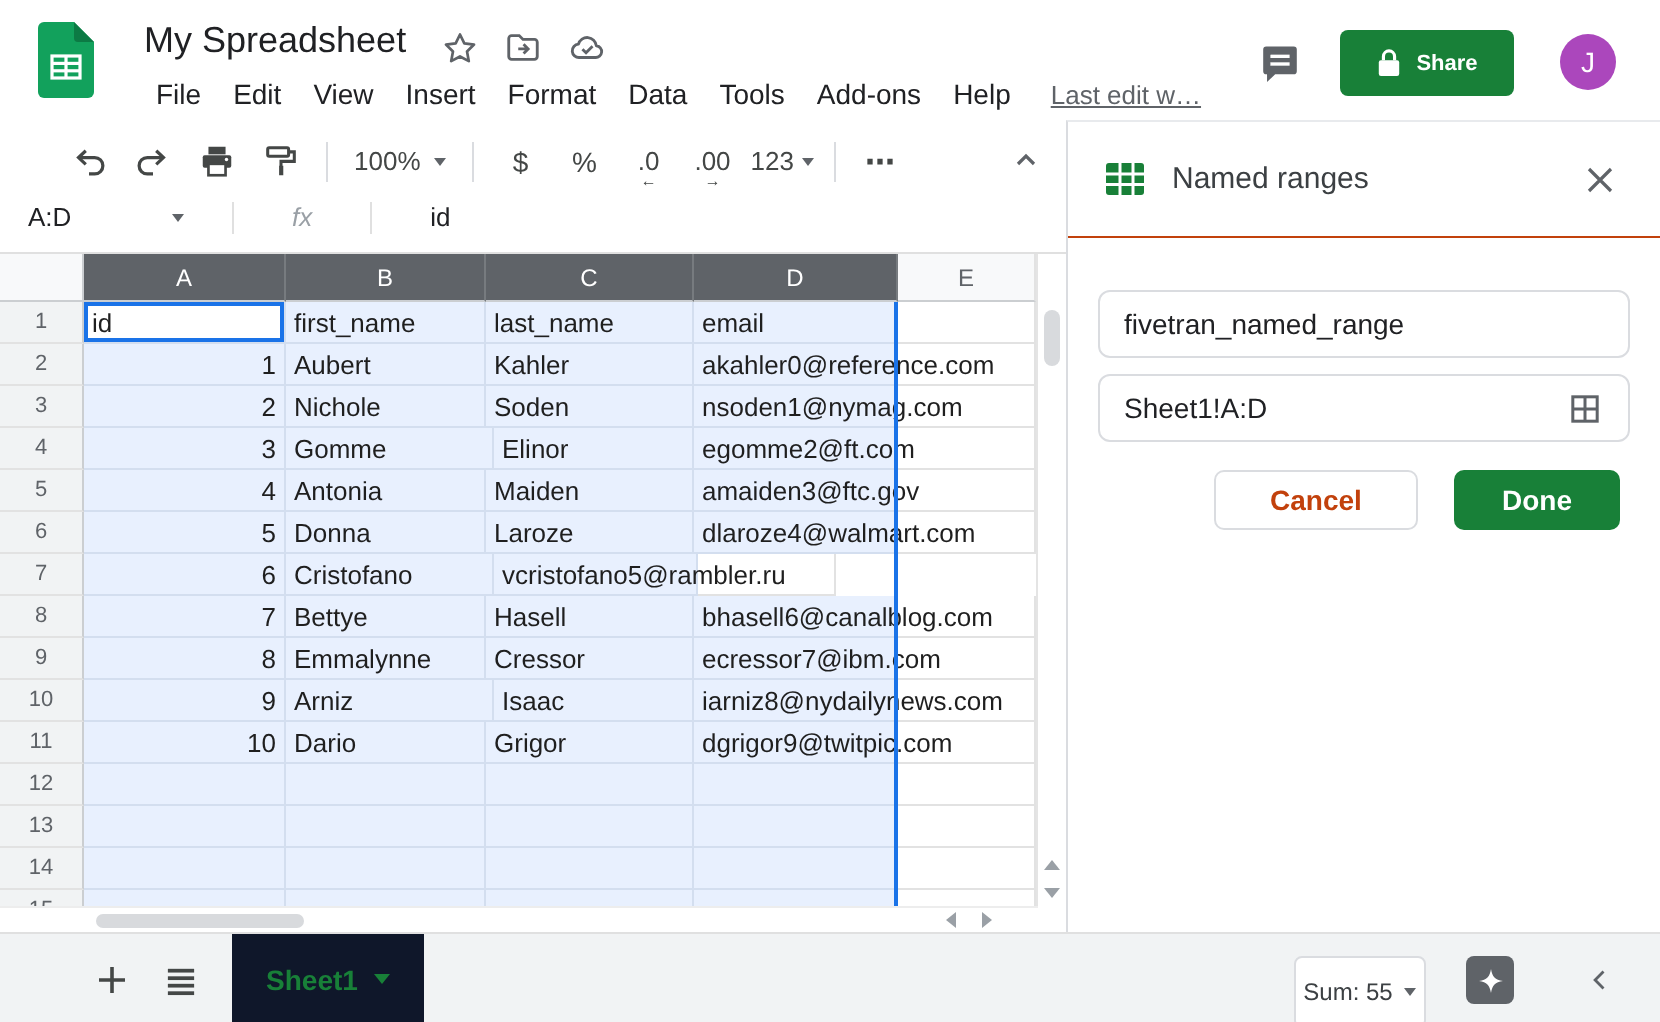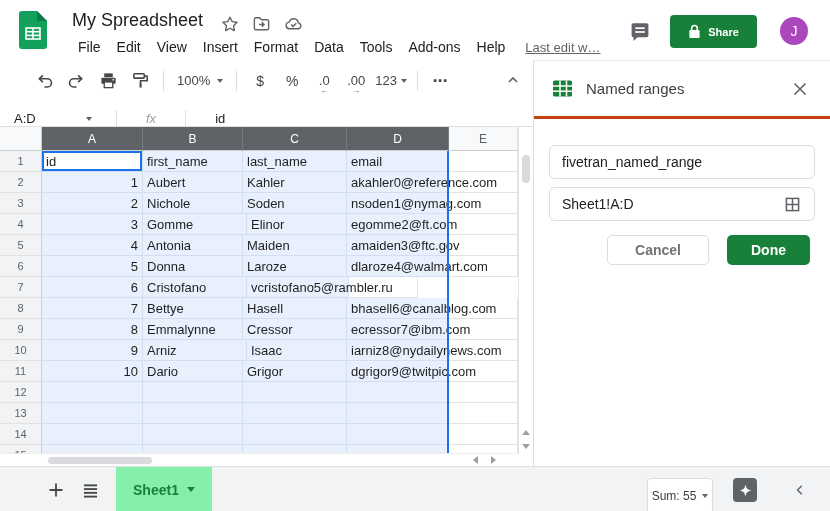--- a/index.html
+++ b/index.html
@@ -30,21 +30,21 @@
   .tb-zoom { display:flex; align-items:center; gap:7px; font-size:13px; color:#444746; padding:0 6px; cursor:pointer; }
   .caret-down { width:0; height:0; border-left:4px solid transparent; border-right:4px solid transparent; border-top:5px solid #5f6368; }
   .caret-down.sm { border-left-width:3px; border-right-width:3px; border-top-width:4px; }
   .dec-wrap { position:relative; font-size:13px; }
   .dec-arrow { position:absolute; left:50%; transform:translateX(-50%); bottom:-7px; font-size:8px; color:#444746; line-height:1; }
   .tb-more { letter-spacing:2px; font-weight:bold; font-size:15px; }
   .tb-collapse { position:absolute; left:501px; top:68px; width:24px; height:24px; display:flex; align-items:center; justify-content:center; cursor:pointer; }
 
   
   .formula-bar { position:absolute; left:0; top:101px; width:533px; height:26px; background:#fff; border-bottom:1px solid #e0e0e0;
-                 display:flex; align-items:flex-end;gap:16px; }
+                 display:flex; align-items:flex-start;gap:16px; }
   .name-box { display:flex; align-items:center; justify-content:space-between; width:100px; padding:0 8px 0 14px; cursor:pointer; }
   .name-box-text { font-size:13px; color:#202124; }
   .fb-sep { width:1px; height:16px; background:#e0e0e0; }
   .fx { font-size:13px; font-style:italic; color:#9aa0a6; padding:0 13px; }
   .fb-value { font-size:13px; color:#202124; padding-left:13px; }
 
   
   .grid { position:absolute; left:0; top:127px; width:533px; height:339px; background:#fff; overflow:hidden; }
   .g-row { display:flex; }
   .hdr-cell { height:24px; display:flex; align-items:center; justify-content:center; font-size:12px;
@@ -73,39 +73,39 @@
   .tri-dn { width:0; height:0; border-left:4px solid transparent; border-right:4px solid transparent; border-top:5px solid #9aa0a6; }
   .tri-lf { width:0; height:0; border-top:4px solid transparent; border-bottom:4px solid transparent; border-right:5px solid #9aa0a6; }
   .tri-rt { width:0; height:0; border-top:4px solid transparent; border-bottom:4px solid transparent; border-left:5px solid #9aa0a6; }
   .h-scroll { position:absolute; left:0; bottom:0; width:519px; height:13px; background:#fff; border-top:1px solid #ededed; z-index:6; }
   .h-thumb { position:absolute; left:48px; top:3px; width:104px; height:7px; border-radius:4px; background:#d8dadd; cursor:pointer; }
   .h-btn { position:absolute; top:0; width:16px; height:12px; display:flex; align-items:center; justify-content:center; cursor:pointer; }
 
   
   .panel { position:absolute; left:533px; top:60px; width:297px; height:406px; background:#fff;
            border-left:1px solid #dadce0; border-top:1px solid #e8eaed; z-index:8; }
-  .panel-header { height:58px; display:flex; align-items:center; padding:0 18px; border-bottom:3px solid #c2410c; }
+  .panel-header { height:58px; display:flex; align-items:center; padding:0 18px; border-bottom:1px solid #c2410c; }
   .panel-title { font-size:15px; color:#3c4043; margin-left:13px; flex:1; }
   .panel-close { width:24px; height:24px; display:flex; align-items:center; justify-content:center; cursor:pointer; }
   .panel-body { padding:26px 15px 0 15px; }
   .p-input { width:100%; height:34px; border:1px solid #dadce0; border-radius:6px; padding:0 12px; font-size:14px; color:#202124;
              font-family:"Liberation Sans","DejaVu Sans",sans-serif; display:flex; align-items:center; background:#fff; }
   .p-input input { border:none; outline:none; flex:1; font:inherit; color:inherit; background:transparent; }
   .p-input + .p-input { margin-top:8px; }
   .range-icon-btn { width:20px; height:20px; display:flex; align-items:center; justify-content:center; cursor:pointer; }
   .panel-actions { display:flex; justify-content:flex-end; gap:18px; margin-top:14px; padding-right:5px; }
-  .btn-cancel { min-width:102px; height:30px; border:1px solid #dadce0; border-radius:5px; background:#fff; color:#737373;
+  .btn-cancel { min-width:102px; height:30px; border:1px solid #dadce0; border-radius:5px; background:#fff; color:#c2410c;
                 font-size:14px; font-weight:bold; display:flex; align-items:center; justify-content:center; cursor:pointer; }
   .btn-done { min-width:83px; height:30px; border:none; border-radius:5px; background:#188038; color:#fff;
               font-size:14px; font-weight:bold; display:flex; align-items:center; justify-content:center; cursor:pointer; }
 
   
   .bottom-bar { position:absolute; left:0; top:466px; width:830px; height:45px; background:#f1f3f4; border-top:1px solid #e0e0e0; z-index:9; }
   .bb-icon { position:absolute; top:11px; width:24px; height:24px; display:flex; align-items:center; justify-content:center; cursor:pointer; }
-  .sheet-tab { position:absolute; left:116px; top:0; width:96px; height:45px; background:#86efac; display:flex; align-items:center;
+  .sheet-tab { position:absolute; left:116px; top:0; width:96px; height:45px; background:#0f172a; display:flex; align-items:center;
                justify-content:center; gap:8px; cursor:pointer; }
   .sheet-tab-label { font-size:14px; font-weight:bold; color:#188038; }
   .caret-green { width:0; height:0; border-left:4px solid transparent; border-right:4px solid transparent; border-top:5px solid #188038; }
   .sum-pill { position:absolute; left:647px; top:11px; width:66px; height:36px; background:#fff; border:1px solid #dadce0; border-radius:4px;
               display:flex; align-items:center; justify-content:center; gap:6px; font-size:12px; color:#3c4043; cursor:pointer; }
   .explore-btn { position:absolute; left:733px; top:11px; width:24px; height:24px; border-radius:4px; background:#5f6368;
                  display:flex; align-items:center; justify-content:center; cursor:pointer; }
   .bb-collapse { position:absolute; left:790px; top:13px; width:20px; height:20px; display:flex; align-items:center; justify-content:center; cursor:pointer; }
 </style>
 </head>

